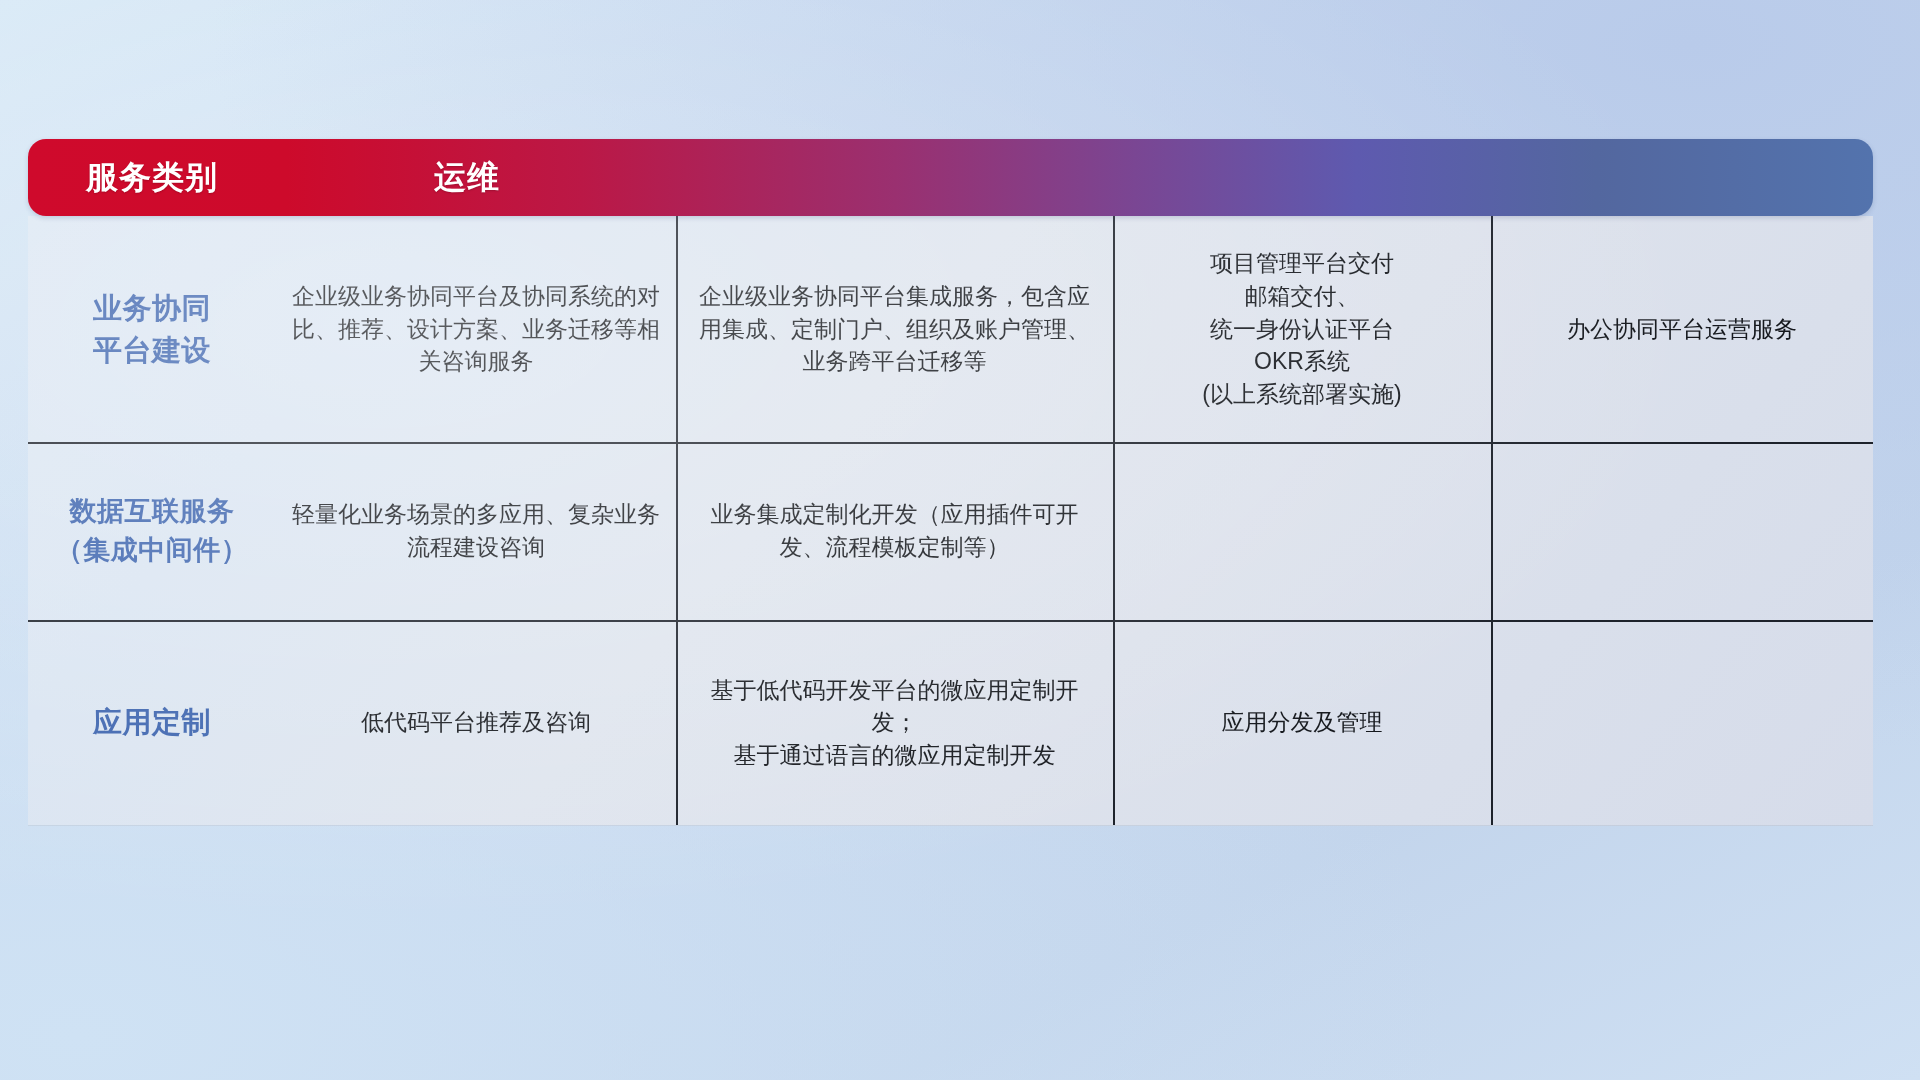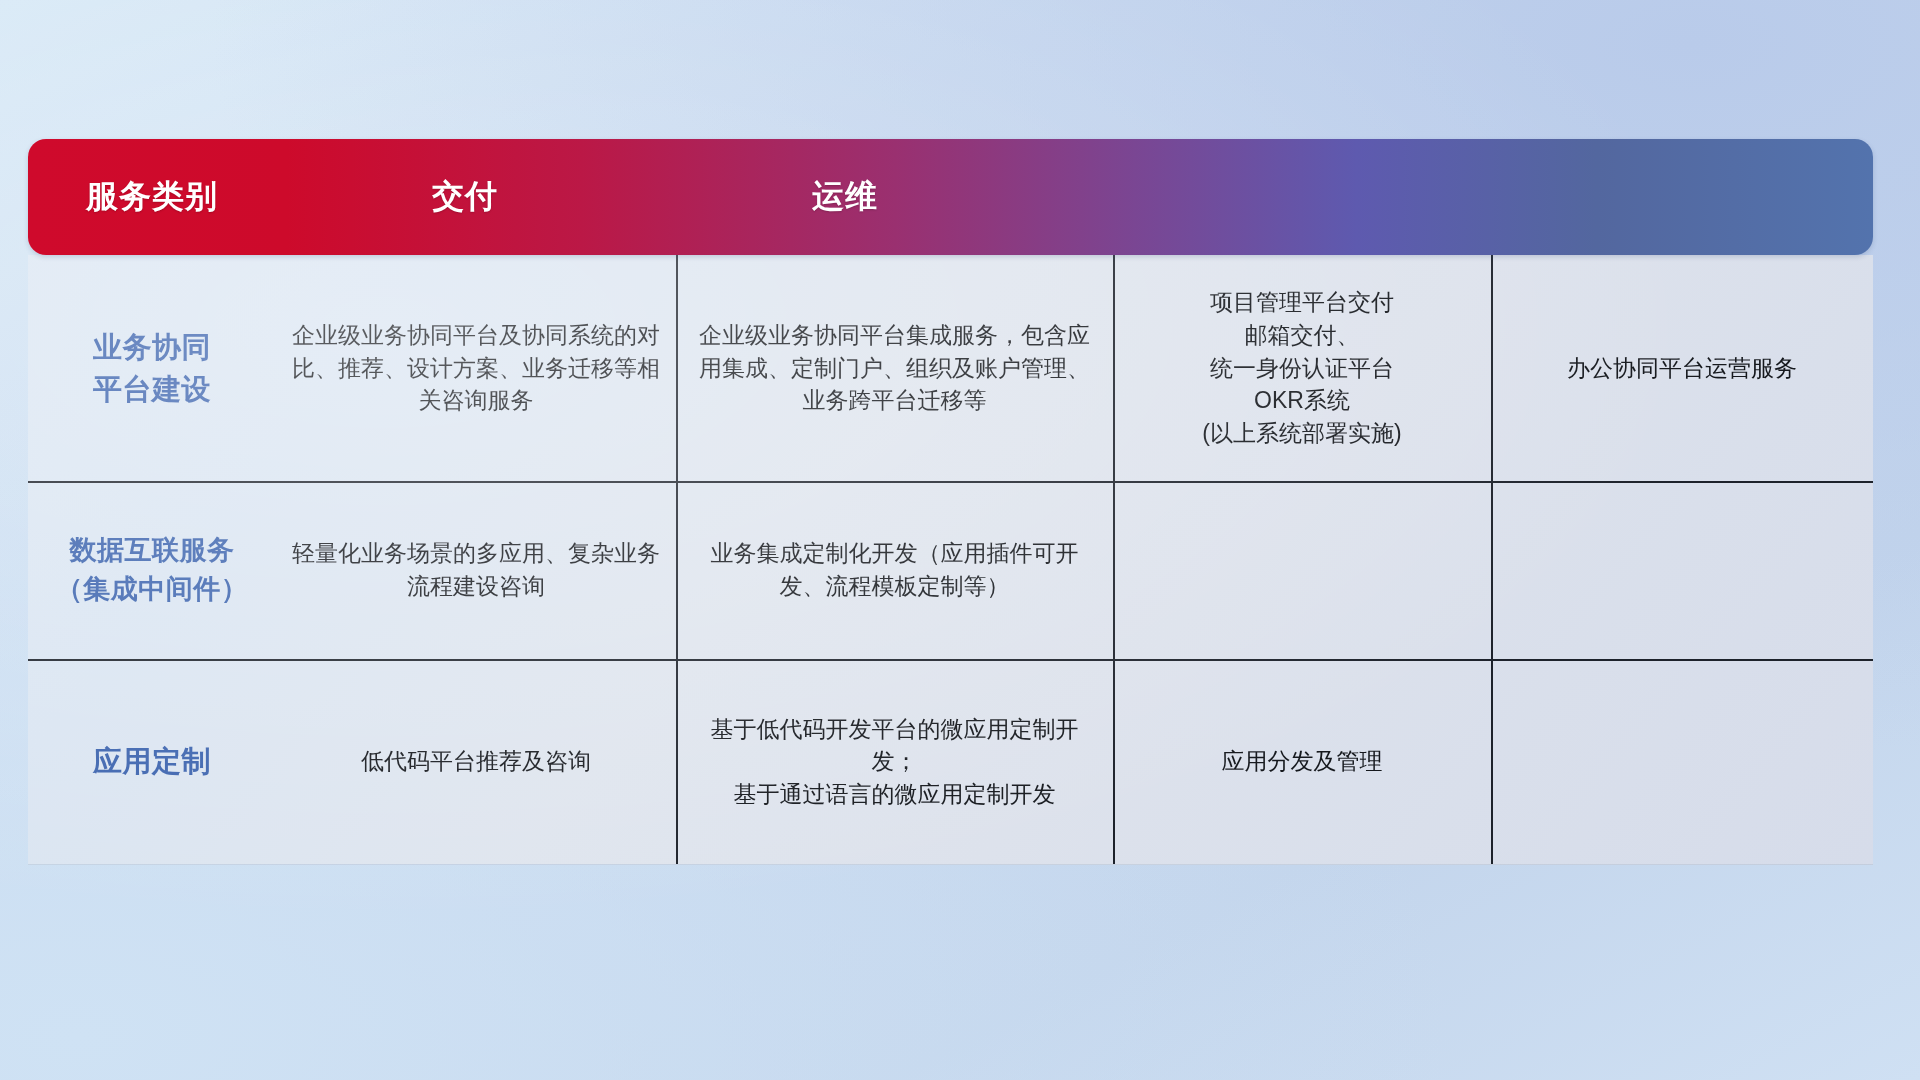--- a/index.html
+++ b/index.html
@@ -38,21 +38,21 @@
     position: absolute;
     left: 28px;
     top: 139px;
     width: 1845px;
   }
 
   
   .head-band {
     position: relative;
     display: flex;
-    height: 116px;
+    height: 77px;
     border-radius: 18px;
     background: linear-gradient(90deg,
         #cf0a2c 0%,
         #cd0a2b 14%,
         #bb1846 30%,
         #9a3070 47%,
         #7a4693 60%,
         #5e5aaf 72%,
         #53679f 85%,
         #5373ad 100%);
@@ -142,21 +142,20 @@
 </style>
 </head>
 <body>
 
 <div id="page">
 
   <div id="table-wrap">
 
     <div class="head-band">
       <div class="head-cell c0">服务类别</div>
-      <div class="head-cell c3">交付</div>
       <div class="head-cell c4">运维</div>
     </div>
 
     <div class="body-grid">
 
       <div class="trow r0">
         <div class="tcell cat c0">业务协同
 平台建设</div>
         <div class="tcell c1">企业级业务协同平台及协同系统的对比、推荐、设计方案、业务迁移等相关咨询服务</div>
         <div class="tcell divider c2">企业级业务协同平台集成服务，包含应用集成、定制门户、组织及账户管理、业务跨平台迁移等</div>

